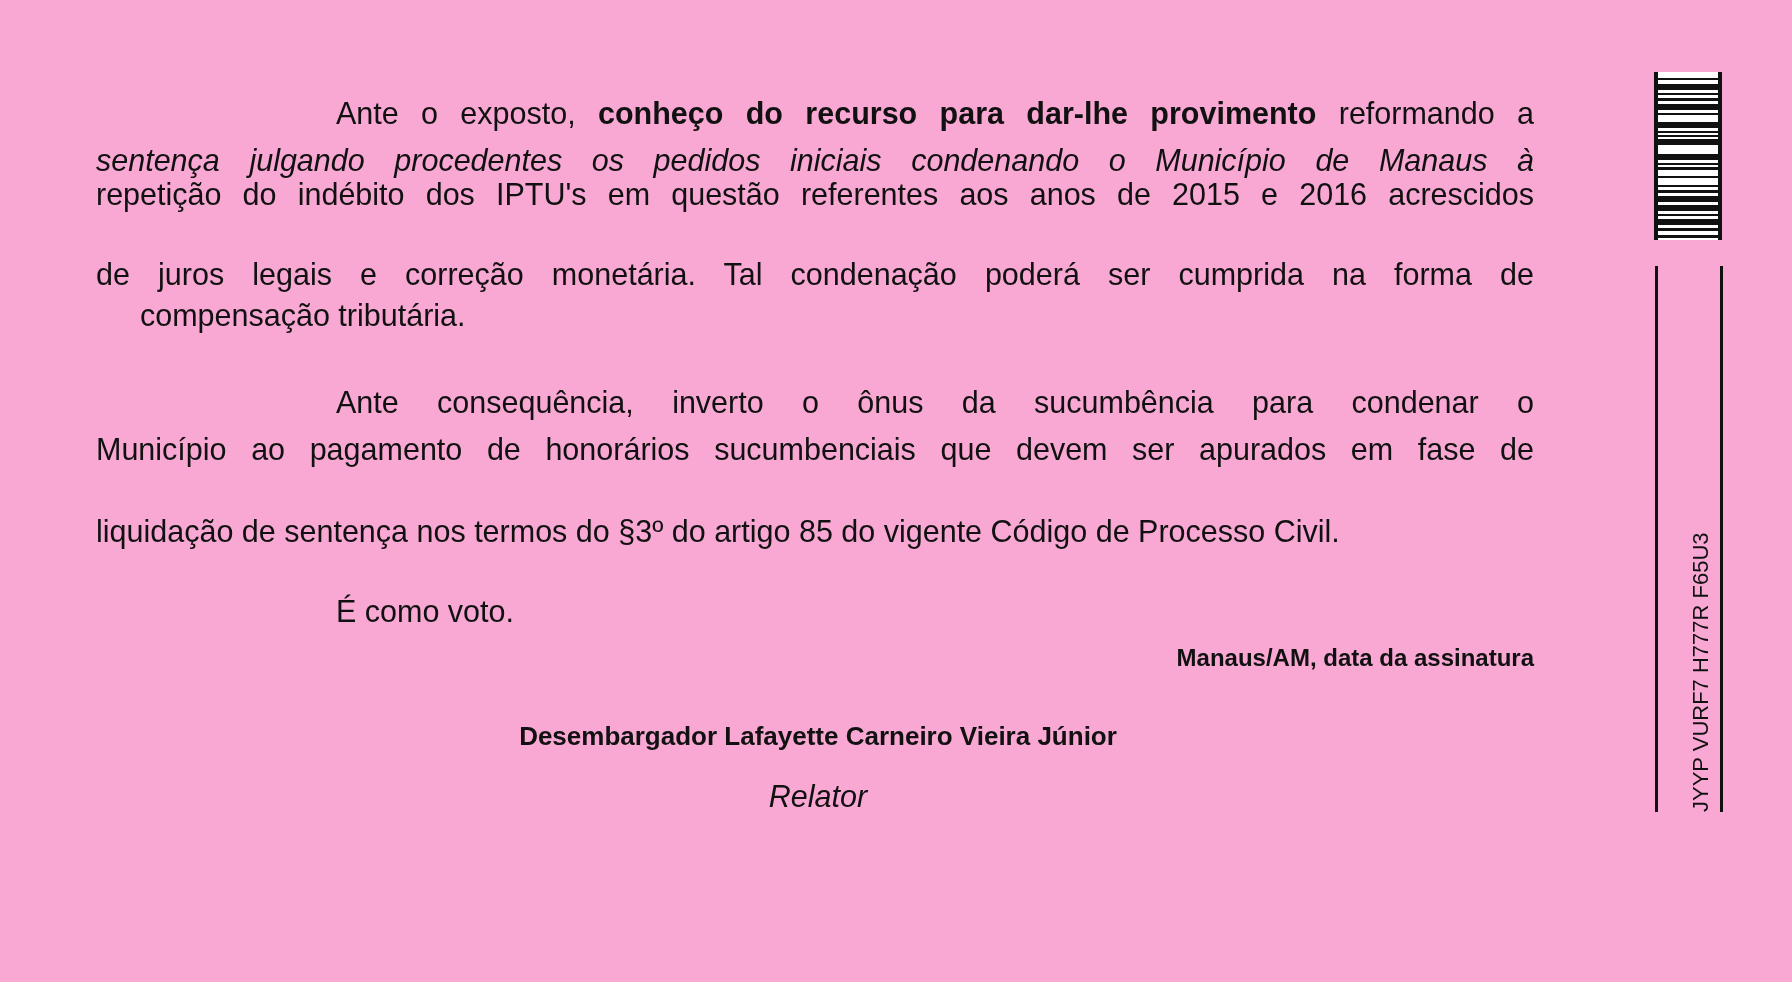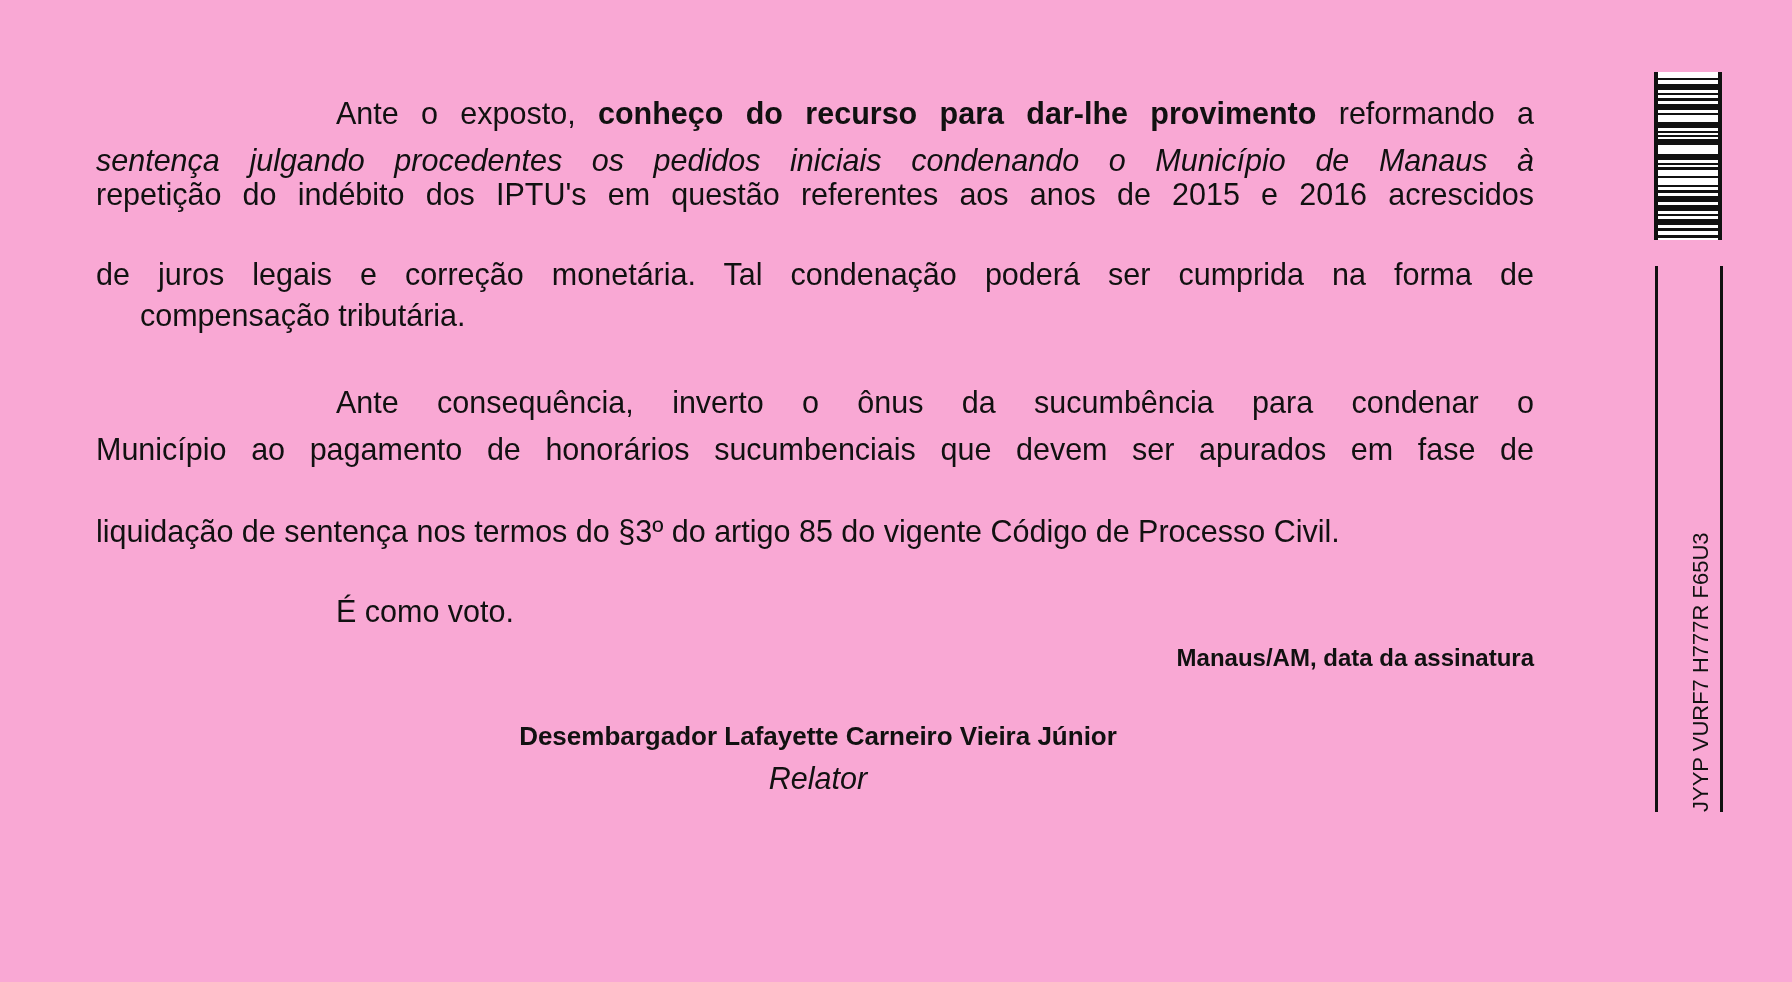--- a/index.html
+++ b/index.html
@@ -127,21 +127,21 @@
   <div class="line indent" style="top:384px;">Ante consequência, inverto o ônus da sucumbência para condenar o</div>
   <div class="line" style="top:431px;">Município ao pagamento de honorários sucumbenciais que devem ser apurados em fase de</div>
   <div class="line last" style="top:498px;margin-top:15px;">liquidação de sentença nos termos do §3º do artigo 85 do vigente Código de Processo Civil.</div>
 
   <div class="line indent last" style="top:560px;margin-top:33px;">É como voto.</div>
 
   <div class="right" style="top:640px;">Manaus/AM, data da assinatura</div>
 
   <div class="sig-wrap" style="top:718px;">
     <div class="sig-name">Desembargador Lafayette Carneiro Vieira Júnior</div>
-    <div class="sig-role" style="margin-top:6px;">Relator</div>
+    <div class="sig-role" style="margin-top:24px;">Relator</div>
   </div>
 
   <div class="barcode">
     <div class="bar" style="top:6px;height:2px;"></div>
     <div class="bar" style="top:12px;height:6px;"></div>
     <div class="bar" style="top:21px;height:2px;"></div>
     <div class="bar" style="top:26px;height:3px;"></div>
     <div class="bar" style="top:32px;height:6px;"></div>
     <div class="bar" style="top:41px;height:2px;"></div>
     <div class="bar" style="top:50px;height:6px;"></div>

